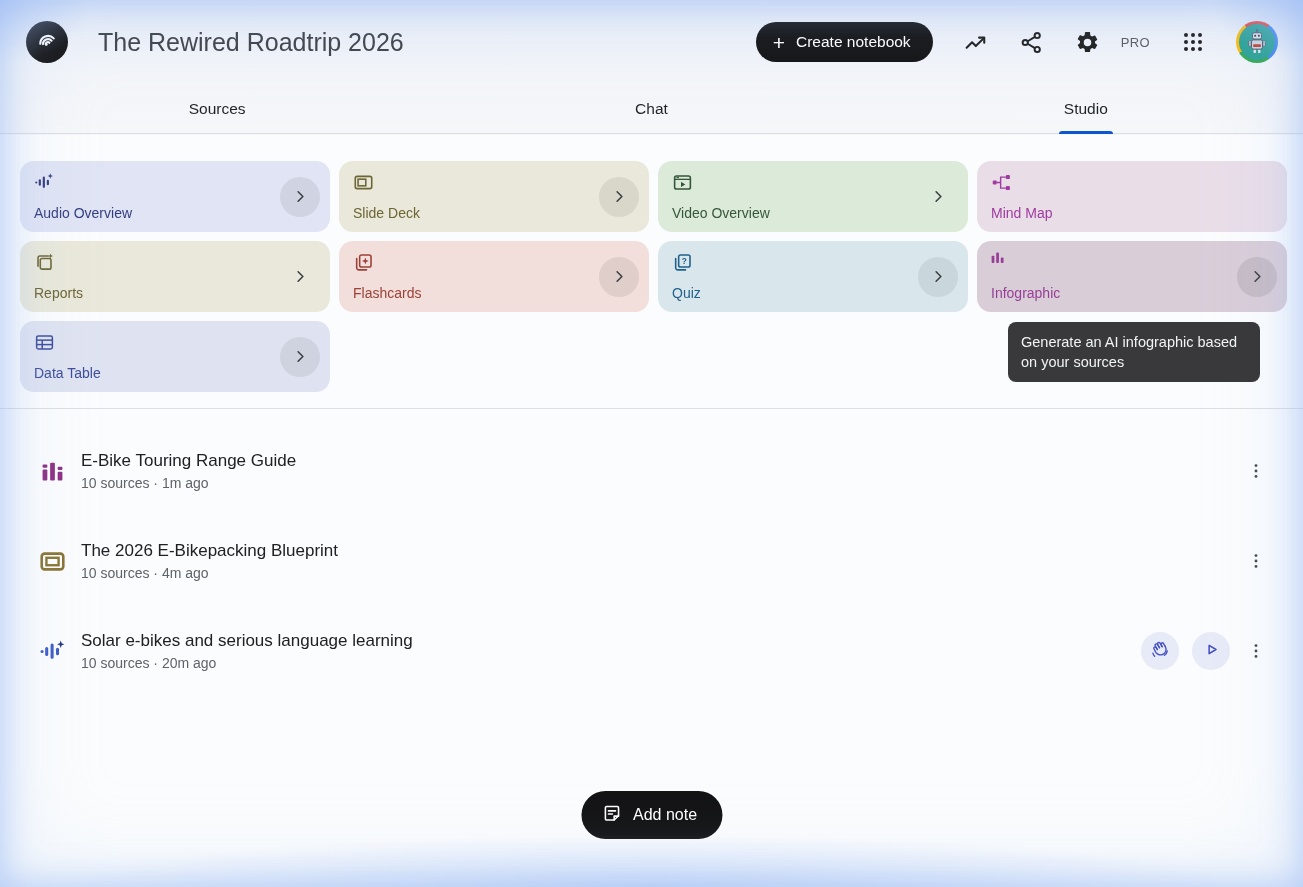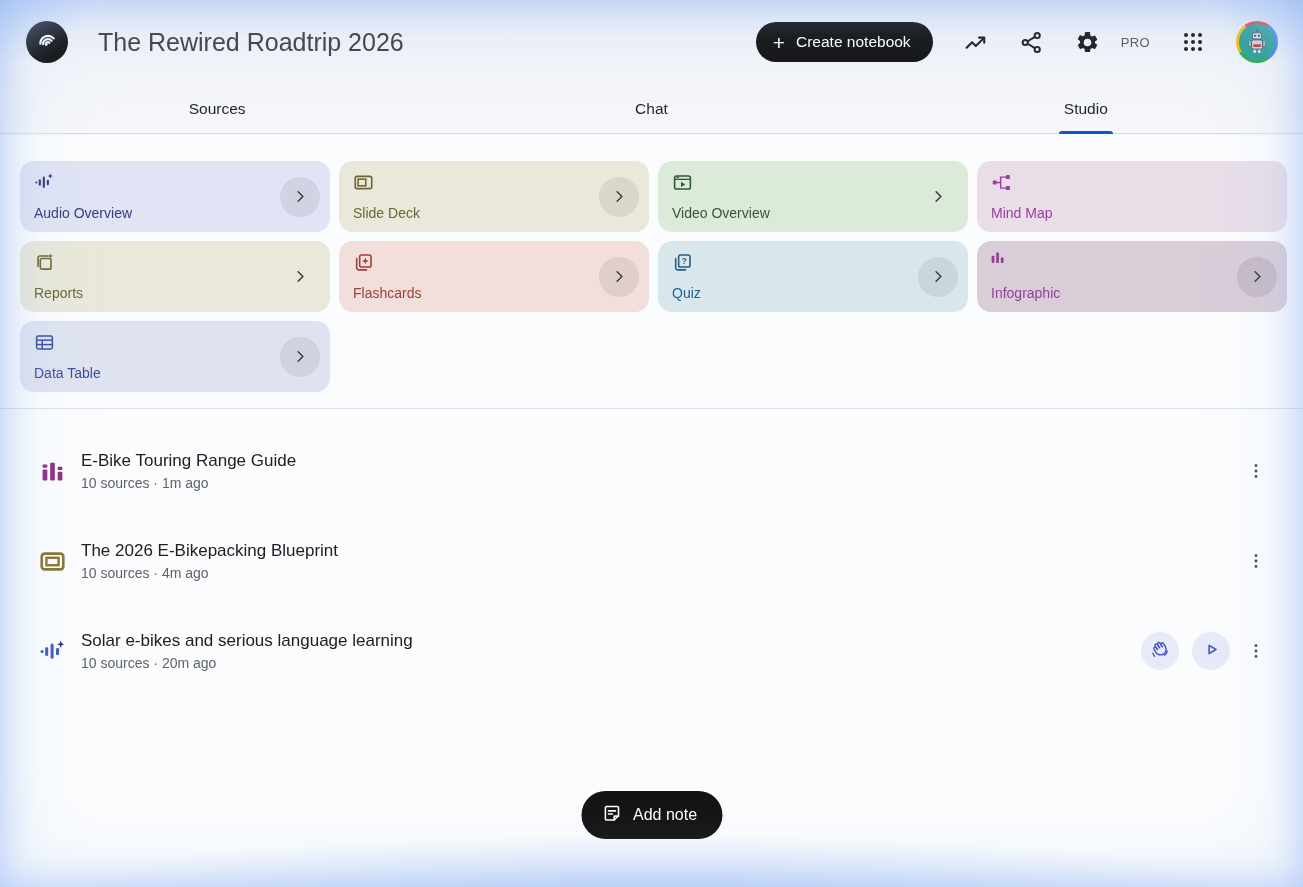--- a/index.html
+++ b/index.html
@@ -447,15 +447,16 @@
             <path d="M4.5 5.5A1.5 1.5 0 0 1 6 4h12a1.5 1.5 0 0 1 1.5 1.5v9l-5 5H6a1.5 1.5 0 0 1-1.5-1.5Z"></path>
             <path d="M14.5 19.5V15h5"></path>
             <path d="M8 9h8M8 12.5h4.5"></path>
           </g>
         </svg>
       </span>
       <span>Add note</span>
     </button>
   </div>
 
+  <div class="tooltip">Generate an AI infographic based on your sources</div>
 
   <div class="glow"></div>
 </div>
 
 </body></html>

